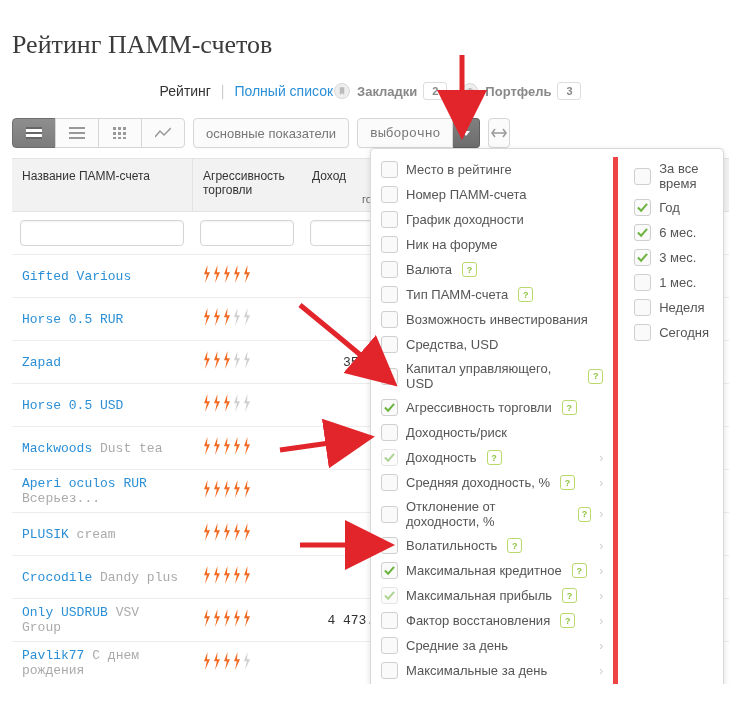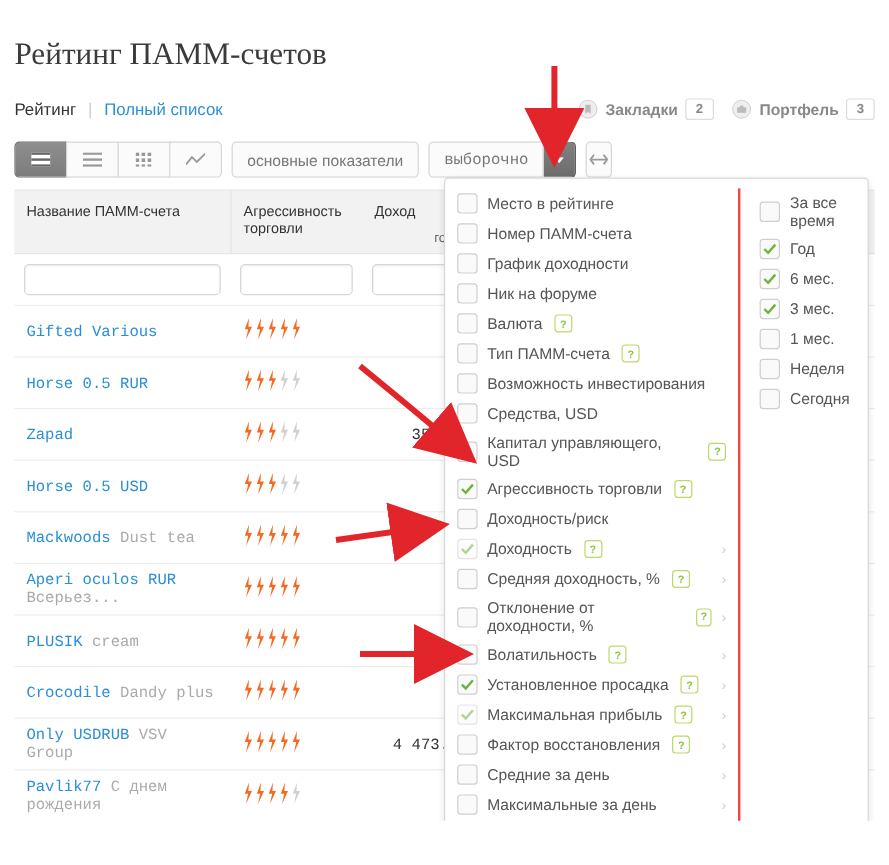--- a/index.html
+++ b/index.html
@@ -13,21 +13,21 @@
 }
 a { text-decoration: none; }
 .page { width: 741px; padding: 22px 12px 0 12px; box-sizing: border-box; position: relative; }
 h1.title {
   font-family: Georgia, "Times New Roman", serif;
   font-weight: normal;
   font-size: 26px;
   color: #3b3b3b;
   margin: 8px 0 22px 0;
 }
-.subbar { display: flex; align-items: center; justify-content: space-between; margin-bottom: 18px; }
+.subbar { display: flex; align-items: center; justify-content: center; margin-bottom: 18px; }
 .subbar-left { font-size: 14px; }
 .subbar-left .sep { color: #ccc; margin: 0 6px; }
 .subbar-left .active { color: #333; }
 .link { color: #2b8fd6; }
 .subbar-right { display: flex; align-items: center; gap: 14px; font-weight: bold; }
 .bookmark-item { display: flex; align-items: center; gap: 6px; color: #888; font-size: 13px; }
 .bookmark-item .badge {
   display: inline-block; min-width: 14px; height: 16px; line-height: 16px;
   font-size: 11px; color: #888; background: #fff; border: 1px solid #ddd;
   border-radius: 3px; padding: 0 4px; text-align: center;
@@ -90,21 +90,21 @@
 .bolt.on { color: #f36a22; }
 .bolt.off { color: #d0d0d0; }
 
 .dropdown {
   position: absolute; top: 148px; left: 370px; width: 352px;
   background: #fff; border: 1px solid #d9d9d9; border-radius: 4px;
   box-shadow: 0 2px 6px rgba(0,0,0,0.12); padding: 8px 0 10px 0;
   display: flex; gap: 0;
 }
 .dd-col { }
-.dd-col.left { width: 250px; border-right: 2px solid #ef4444; }
+.dd-col.left { width: 250px; border-right: 5px solid #ef4444; }
 .dd-col.right { width: 102px; padding-left: 6px; }
 .dd-item {
   display: flex; align-items: center; gap: 8px; padding: 4px 10px 4px 10px;
   font-size: 13px; color: #555; cursor: pointer; position: relative;
 }
 .dd-item .q { 
   width: 13px; height: 13px; border: 1px solid #b9da6b; color: #8fc440;
   border-radius: 3px; font-size: 9px; font-weight: bold; display:inline-flex;
   align-items:center; justify-content:center; margin-left: 2px;
 }
@@ -357,21 +357,21 @@
           <span>Волатильность</span>
           <span class="q">?</span>
           <span class="chev">›</span>
         </div>
         <div class="dd-item">
           <span class="chk green">
             <svg viewBox="0 0 12 12">
               <polyline points="1,6 4.5,9.5 11,2" fill="none" stroke="#6db33f" stroke-width="2.2"></polyline>
             </svg>
           </span>
-          <span>Установленное просадка</span>
+          <span>Максимальная кредитное</span>
           <span class="q">?</span>
           <span class="chev">›</span>
         </div>
         <div class="dd-item">
           <span class="chk green faded">
             <svg viewBox="0 0 12 12">
               <polyline points="1,6 4.5,9.5 11,2" fill="none" stroke="#6db33f" stroke-width="2.2"></polyline>
             </svg>
           </span>
           <span>Максимальная прибыль</span>

